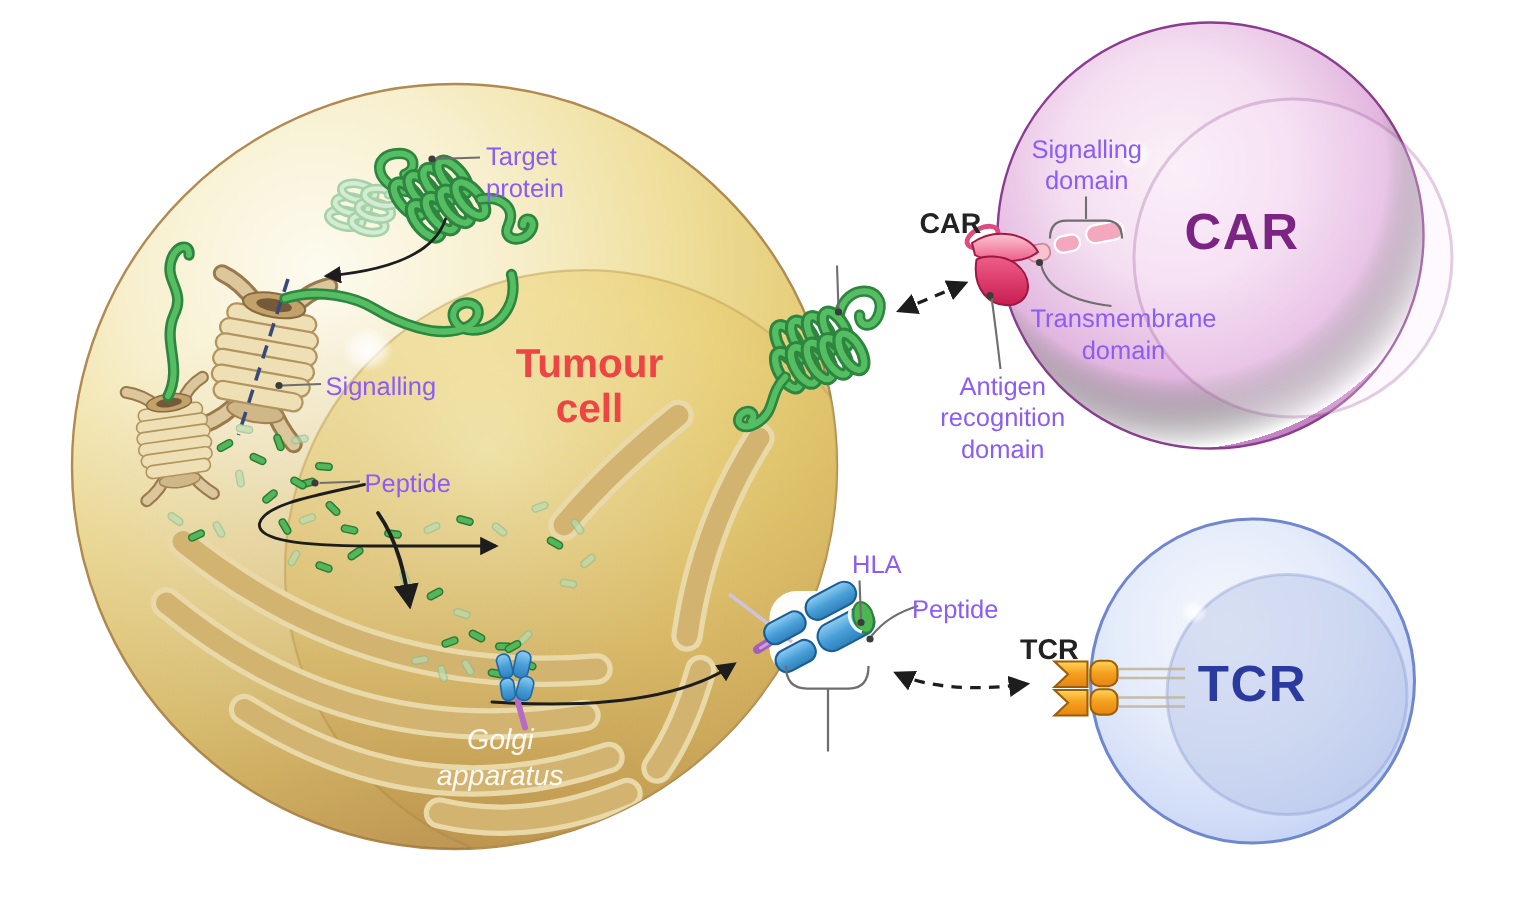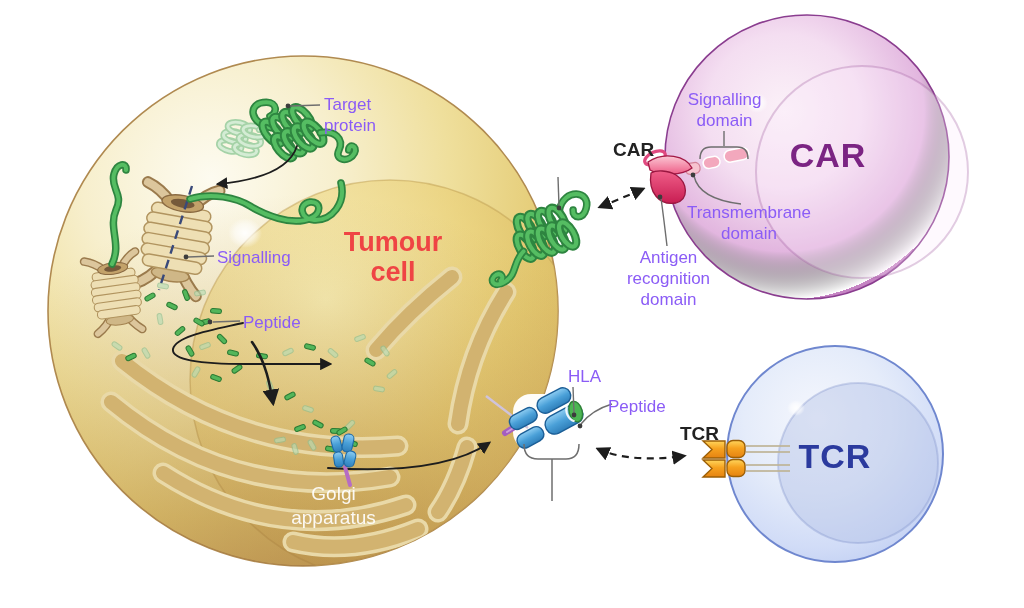--- a/index.html
+++ b/index.html
@@ -339,21 +339,21 @@
         <circle cx="574" cy="415" r="2.4" fill="#3c3c3c"></circle>
     <path class="lead" d="M 612 404 Q 592 410 581 424"></path>
         <circle cx="580" cy="426" r="2.4" fill="#3c3c3c"></circle>
   </g>
 </svg>
 
 <div class="lbl" style="left:324px;top:94px;width:70px;">Target protein</div>
 <div class="lbl" style="left:217px;top:247px;white-space:nowrap;">Signalling</div>
 <div class="lbl" style="left:243px;top:312px;white-space:nowrap;">Peptide</div>
 <div class="title" style="left:328px;top:227px;width:130px;text-align:center;font-size:27px;line-height:1.12;color:#ef4444;">Tumour cell</div>
-<div class="lbl center" style="left:281px;top:482px;width:105px;font-size:19px;color:rgba(255,255,255,0.92);">Golgi apparatus</div>
+<div class="lbl center" style="left:281px;top:482px;width:105px;font-style:italic;font-size:19px;color:rgba(255,255,255,0.92);">Golgi apparatus</div>
 
 <div class="lbl bold" style="left:613px;top:138px;">CAR</div>
 <div class="lbl center" style="left:684px;top:202px;width:130px;">Transmembrane domain</div>
 <div class="lbl center" style="left:682px;top:89px;width:85px;">Signalling domain</div>
 <div class="lbl center" style="left:620px;top:247px;width:97px;">Antigen recognition domain</div>
 <div class="title" style="left:783px;top:136px;width:90px;text-align:center;font-size:34px;color:#7b2483;letter-spacing:1px;">CAR</div>
 
 <div class="lbl" style="left:568px;top:366px;white-space:nowrap;">HLA</div>
 <div class="lbl" style="left:608px;top:396px;white-space:nowrap;">Peptide</div>
 

